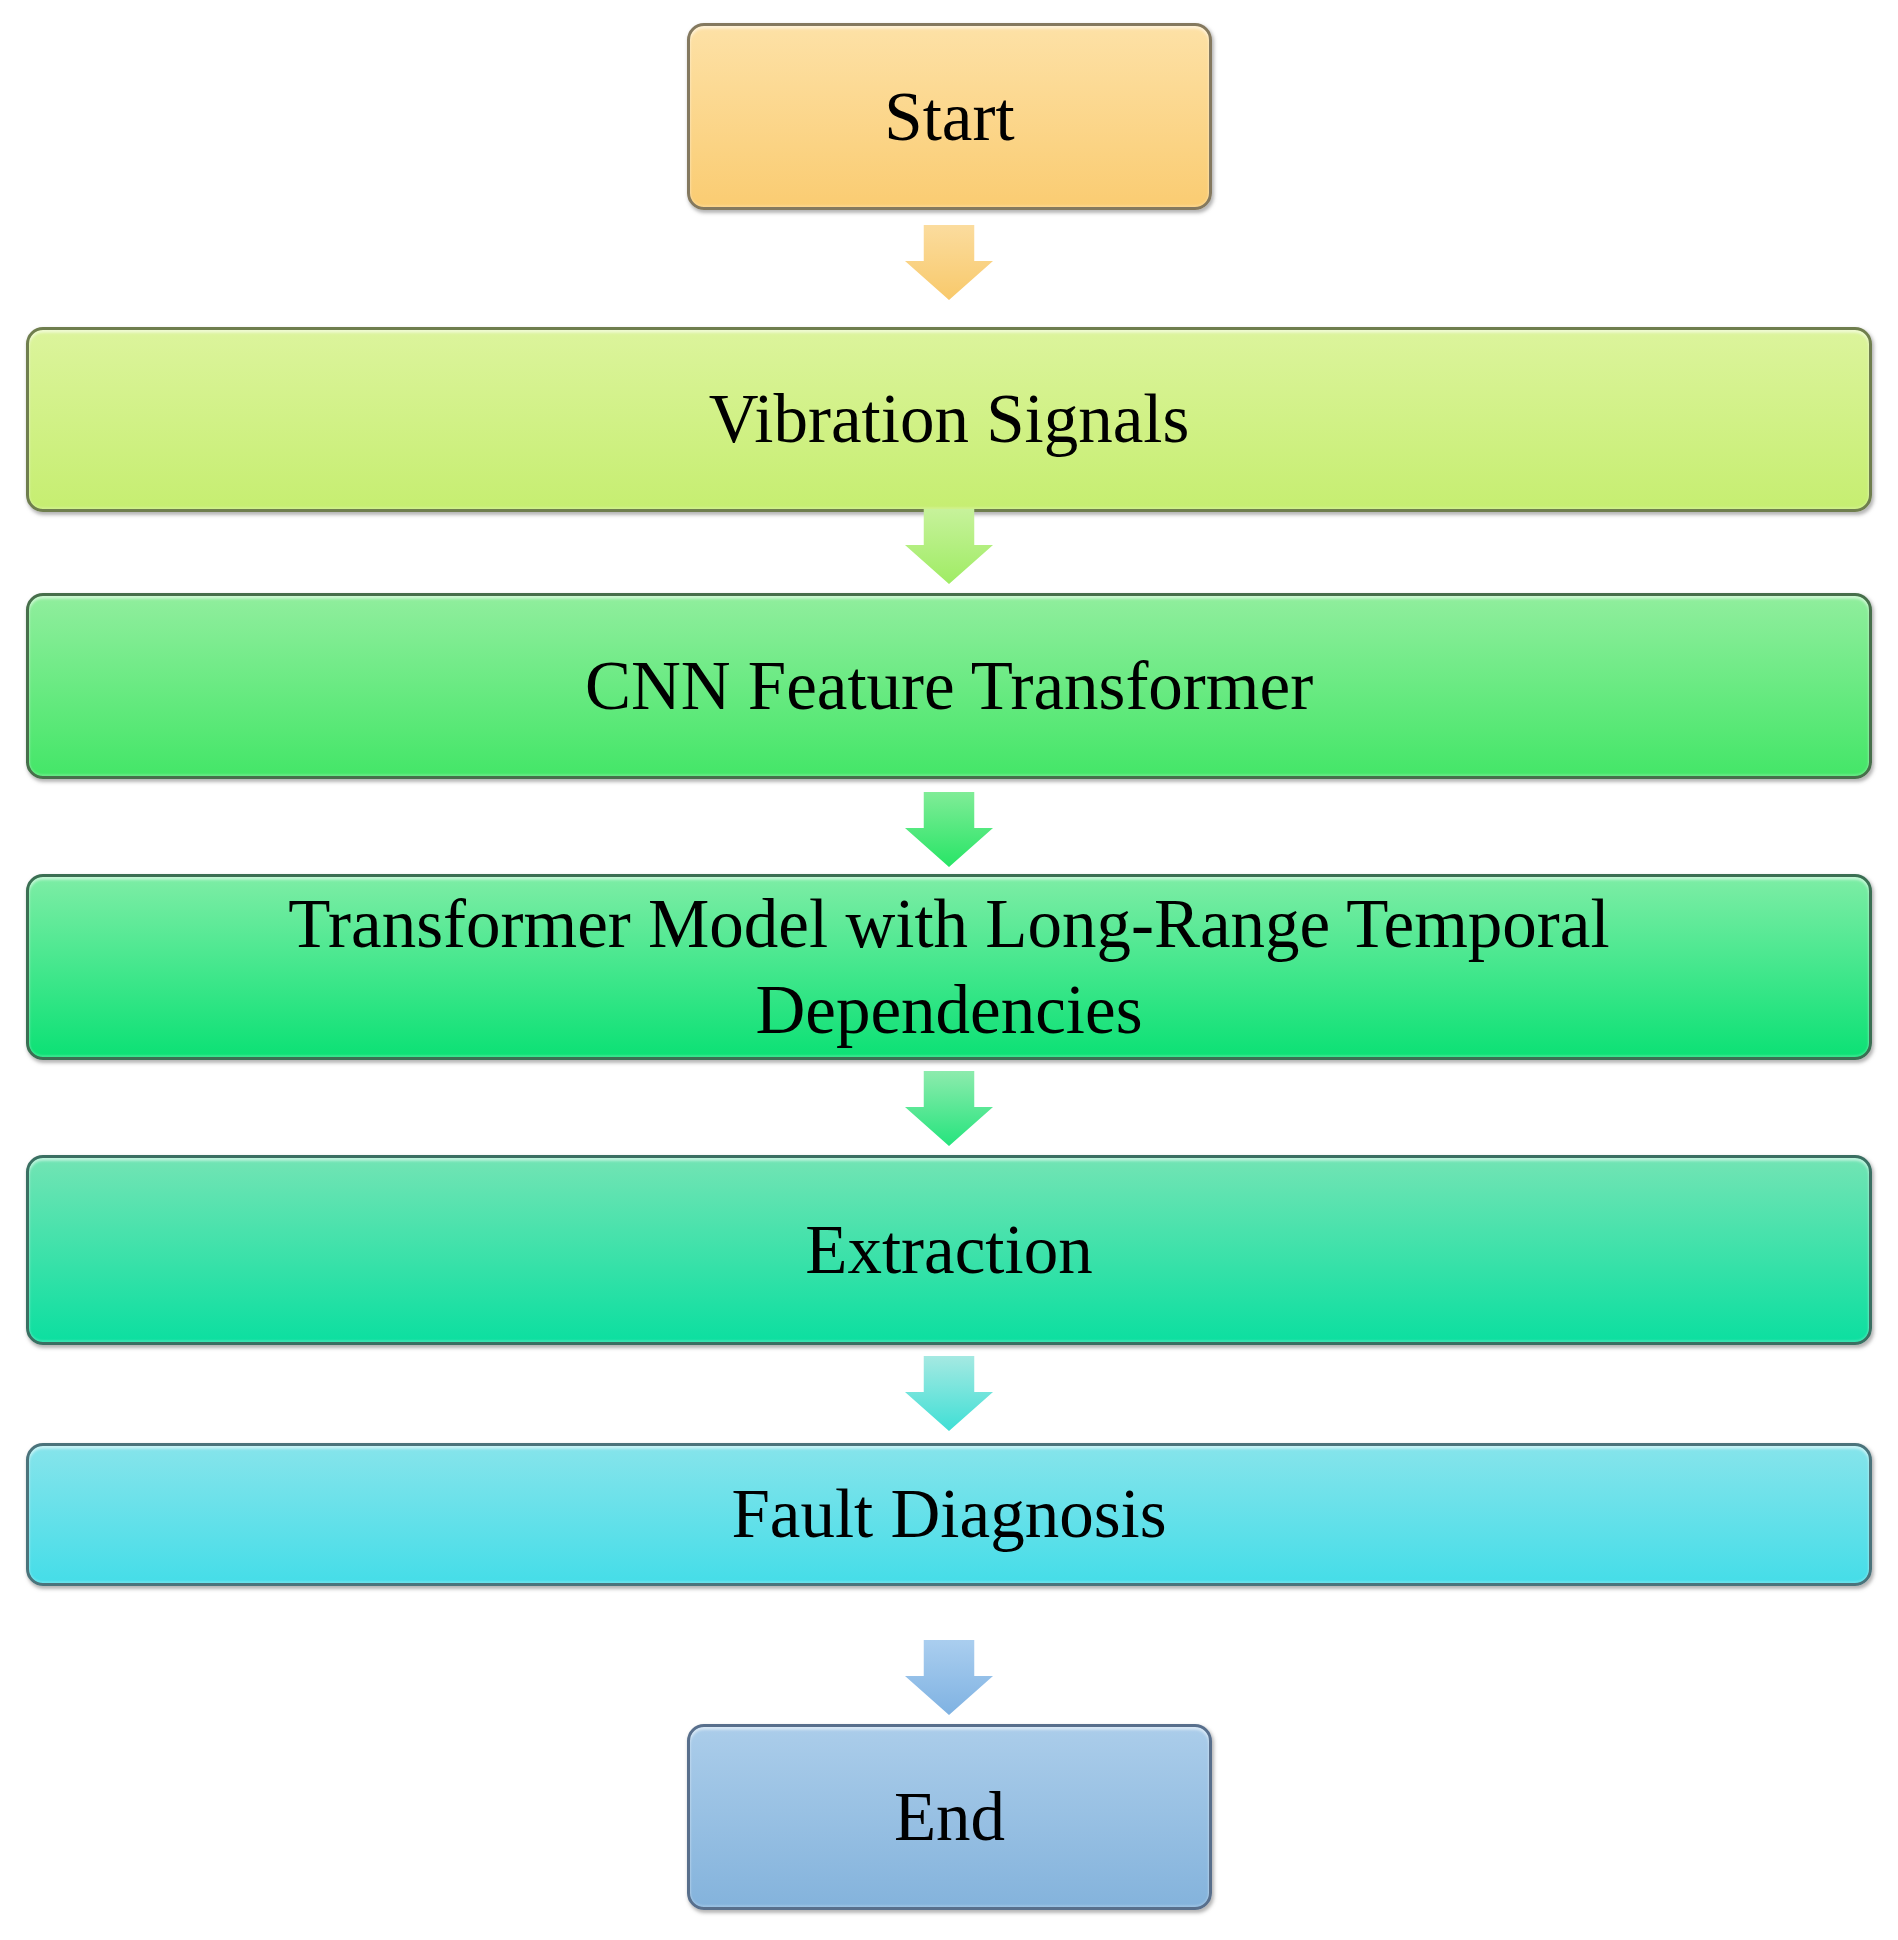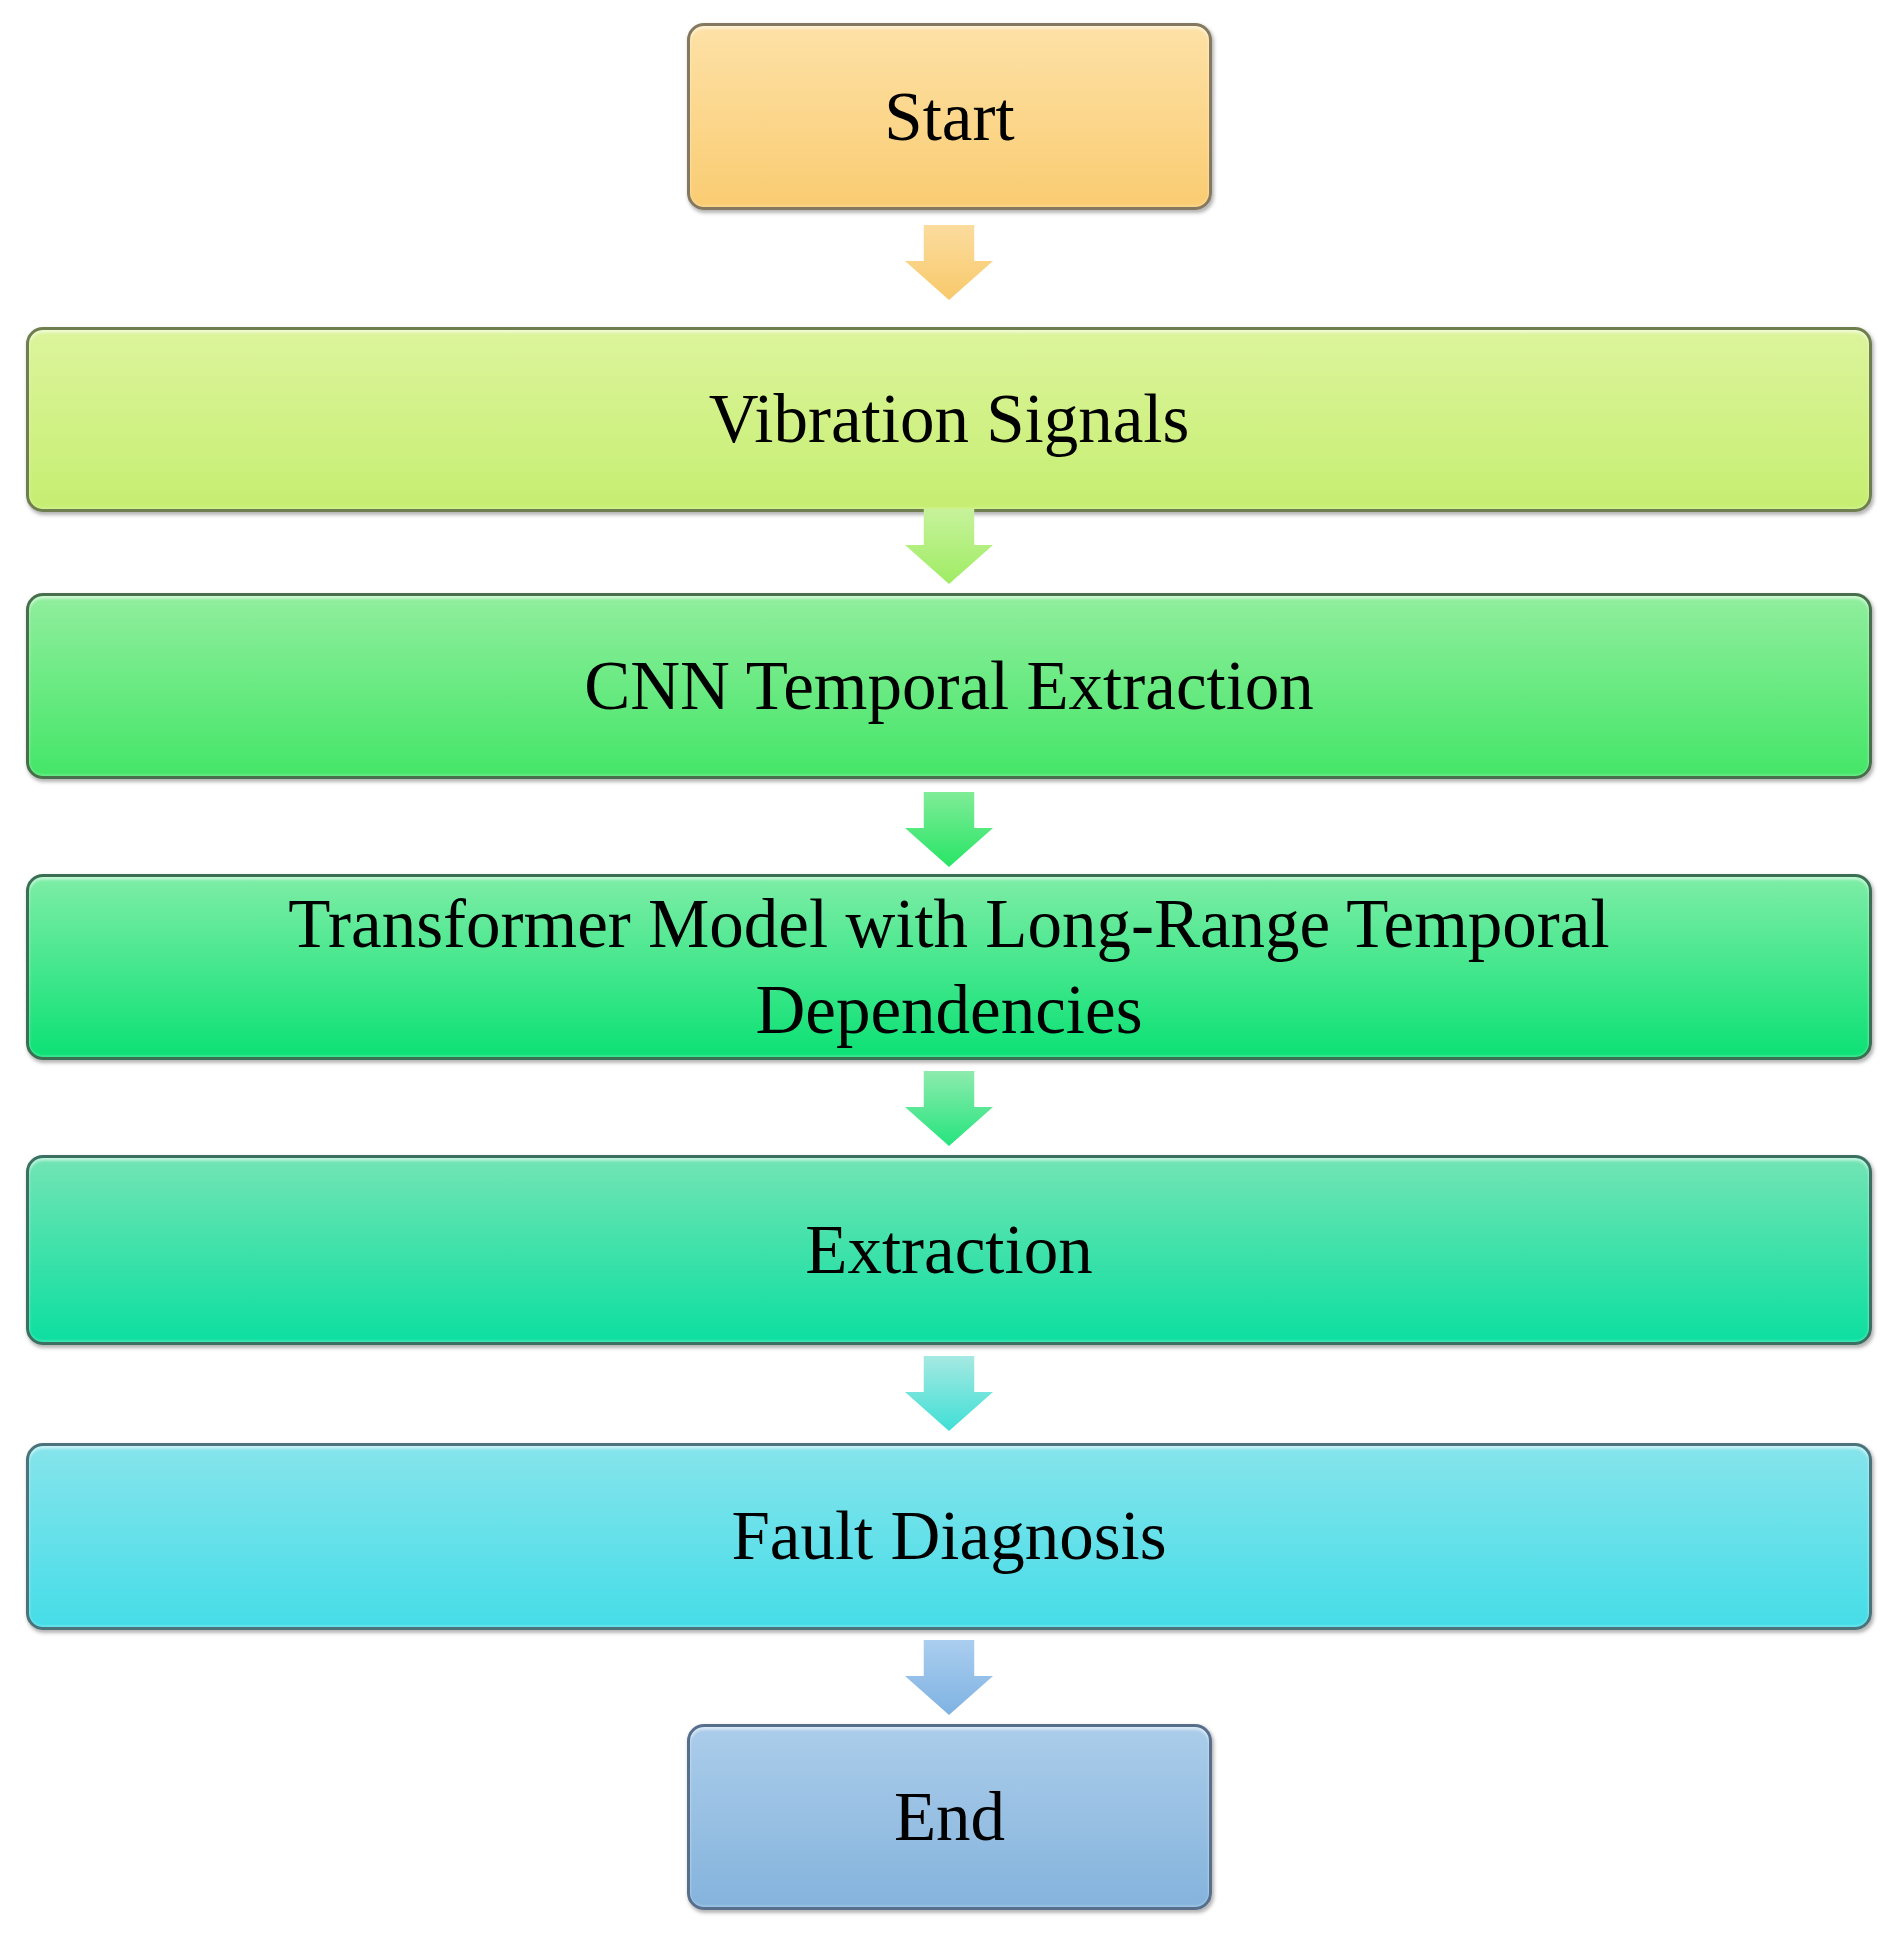--- a/index.html
+++ b/index.html
@@ -44,21 +44,21 @@
   #arrow-1{top:225px;}
   #node-vibration{top:327px;height:185px;}
   #arrow-2{top:509px;}
   #node-cnn{top:593px;height:186px;}
   #arrow-3{top:792px;}
   #node-transformer{top:874px;height:186px;}
   #node-transformer .label{max-width:1340px;}
   #arrow-4{top:1071px;}
   #node-classifier{top:1155px;height:190px;}
   #arrow-5{top:1356px;}
-  #node-fault{top:1443px;height:187px;}
+  #node-fault{top:1443px;height:143px;}
   #arrow-6{top:1640px;}
   #node-end{top:1724px;height:186px;}
 </style>
 </head>
 <body>
 
 <div class="canvas">
 
   <div id="node-start" class="node node-small" style="--c1: #fde1a6; --c2: #facc72; --bc: #84795f;">
     <span class="label">Start</span>
@@ -66,21 +66,21 @@
 
   <div id="arrow-1" class="arrow" style="--c1: #fbdc9e; --c2: #f8c96b;"></div>
 
   <div id="node-vibration" class="node node-wide" style="--c1: #dcf49c; --c2: #c6ee71; --bc: #6f7e4e;">
     <span class="label">Vibration Signals</span>
   </div>
 
   <div id="arrow-2" class="arrow" style="--c1: #c7f29b; --c2: #9fec64;"></div>
 
   <div id="node-cnn" class="node node-wide" style="--c1: #90ee9d; --c2: #44e668; --bc: #476f4b;">
-    <span class="label">CNN Temporal Extraction</span>
+    <span class="label">CNN Feature Transformer</span>
   </div>
 
   <div id="arrow-3" class="arrow" style="--c1: #80ec97; --c2: #27e566;"></div>
 
   <div id="node-transformer" class="node node-wide" style="--c1: #7deda5; --c2: #0ce175; --bc: #3b6f53;">
     <span class="label">Transformer Model with Long-Range Temporal Dependencies</span>
   </div>
 
   <div id="arrow-4" class="arrow" style="--c1: #8debad; --c2: #25e47d;"></div>
 

